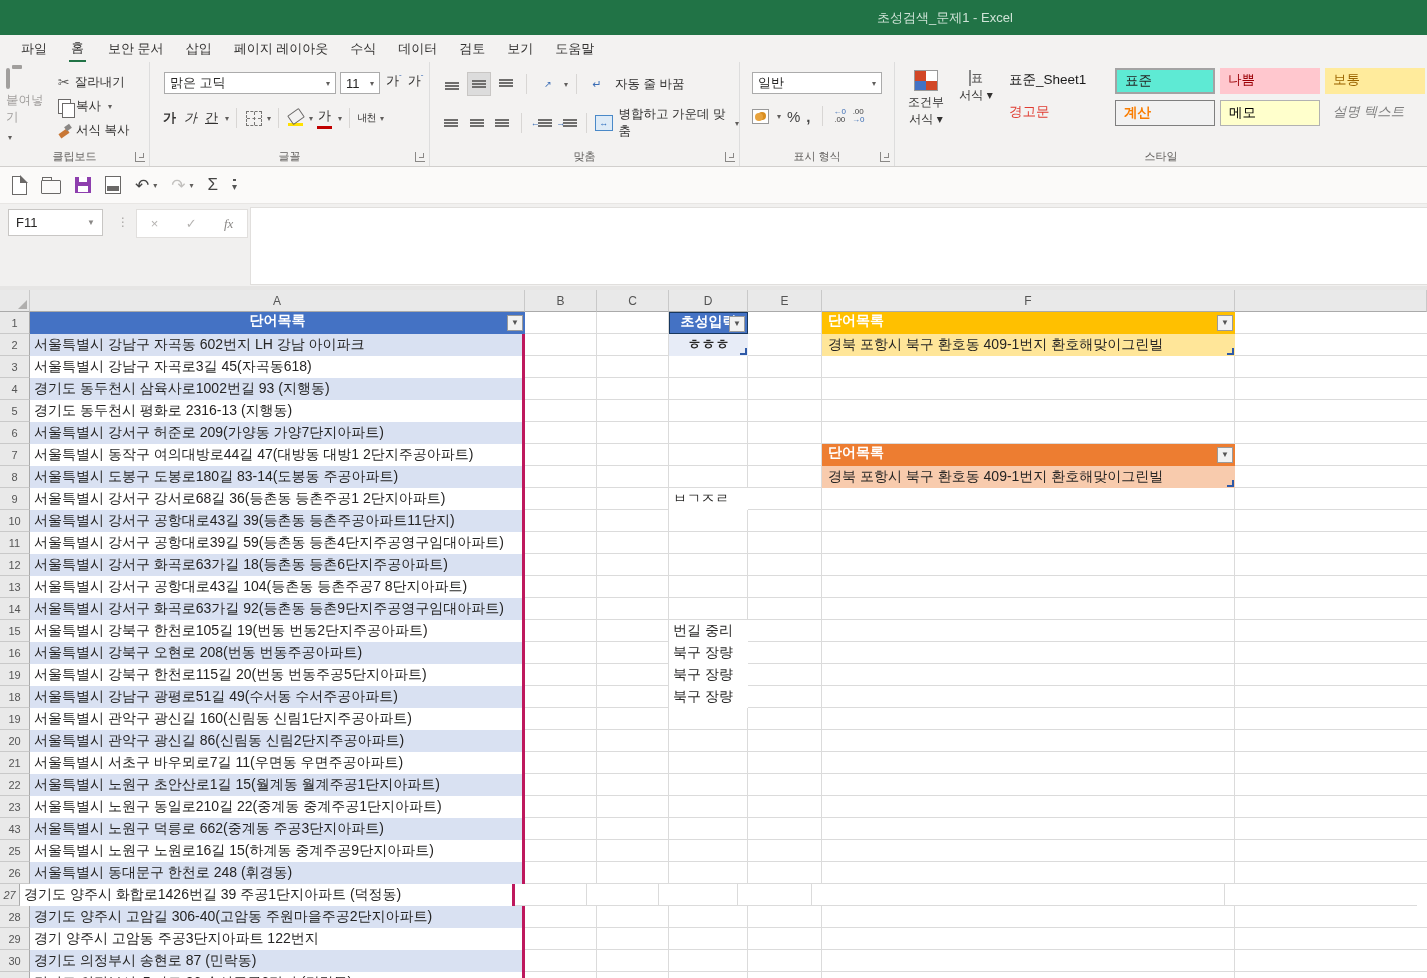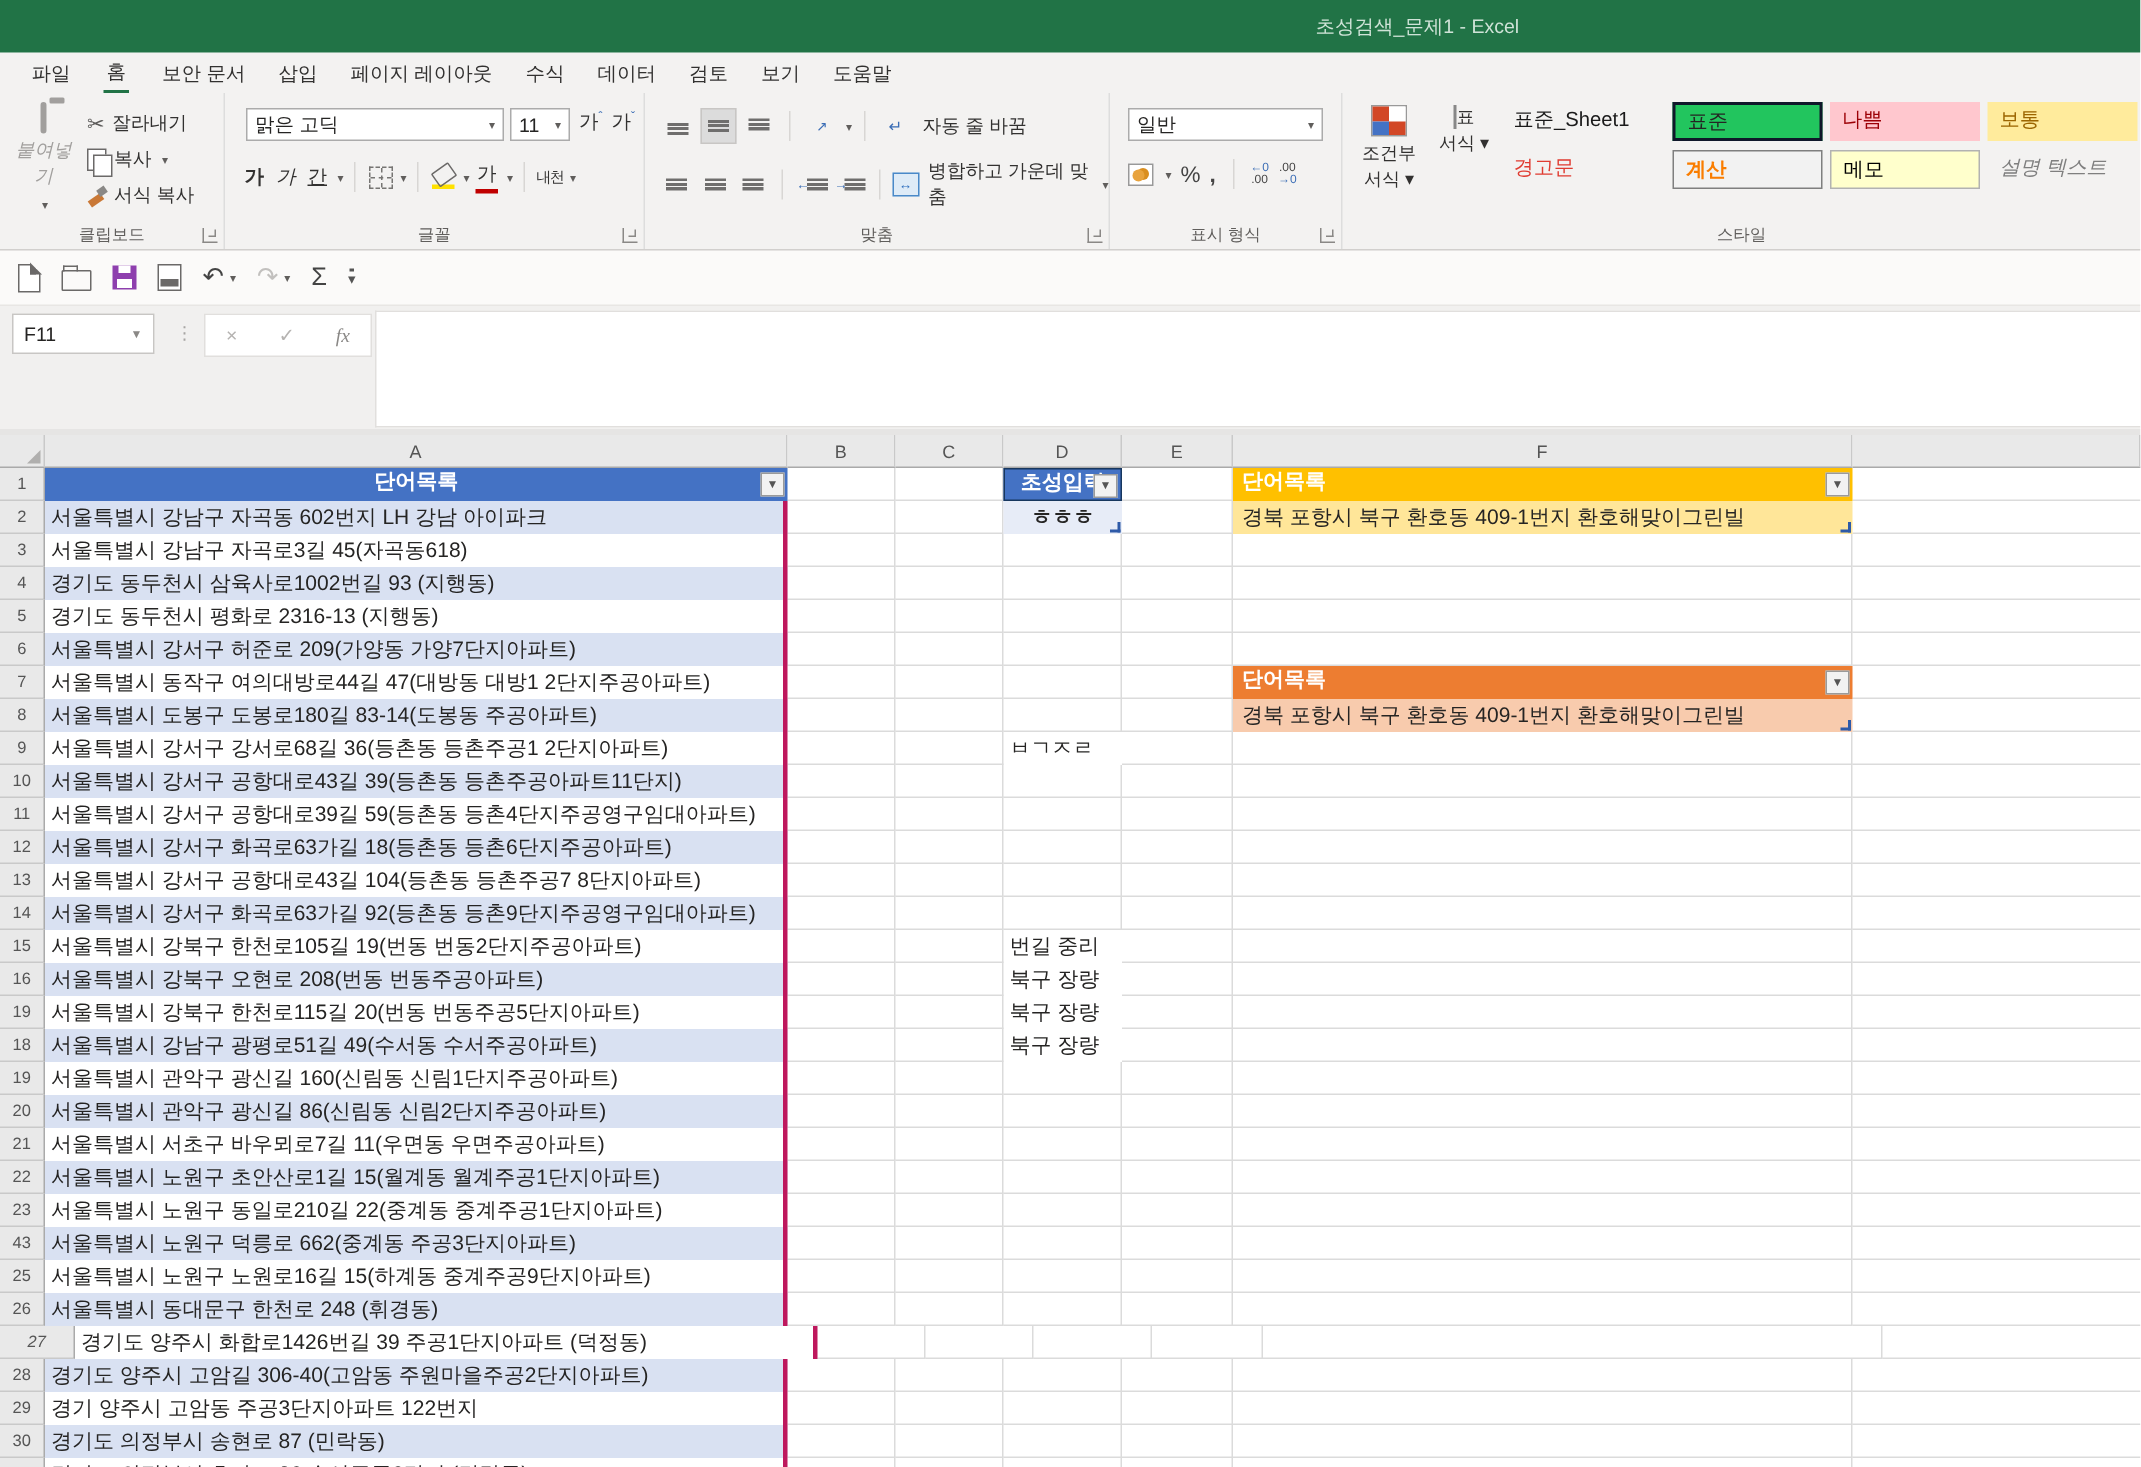--- a/index.html
+++ b/index.html
@@ -24,21 +24,21 @@
       font-size:11px;color:#605e5c;}
   .launcher{position:absolute;bottom:4px;right:4px;width:9px;height:9px;
       border-left:1px solid #8a8886;border-bottom:1px solid #8a8886;}
   .launcher::after{content:"";position:absolute;right:1px;top:1px;width:4px;height:4px;
       border-right:1px solid #8a8886;border-bottom:1px solid #8a8886;}
   .btnlabel{font-size:12.5px;color:#323130;}
   .caret{font-size:8px;color:#605e5c;margin-left:2px;}
 
   
   .g-clip{width:150px;}
-  .paste-big{position:absolute;left:6px;top:8px;width:46px;text-align:center;font-style:italic;}
+  .paste-big{position:absolute;left:6px;top:8px;width:46px;text-align:left;}
   .i-clipboard{width:22px;height:27px;border:2px solid #a19f9d;border-radius:2px;background:#f8f8f8;
       margin:0 auto;position:relative;}
   .i-clipboard::before{content:"";position:absolute;top:-5px;left:4px;width:10px;height:4px;background:#a19f9d;border-radius:1px;}
   .paste-big .btnlabel{color:#a19f9d;display:block;margin-top:4px;}
   .clip-col{position:absolute;left:58px;top:8px;}
   .smallbtn{display:flex;align-items:center;gap:5px;height:24px;font-size:12.5px;color:#323130;}
   .i-cut{font-size:14px;color:#5c5b5a;}
   .i-copy{width:11px;height:13px;border:1.5px solid #6b6968;background:#fff;position:relative;}
   .i-copy::before{content:"";position:absolute;left:3px;top:3px;width:11px;height:13px;border:1.5px solid #6b6968;background:#fff;}
   .i-brush{width:13px;height:13px;position:relative;}
@@ -107,21 +107,21 @@
   .i-tbl{width:22px;height:18px;border:1px solid #888;margin:0 auto 3px auto;box-sizing:border-box;
       background:linear-gradient(#bdd7ee 0 5px,transparent 5px),
       repeating-linear-gradient(90deg,transparent 0 9px,#aaa 9px 10px),
       repeating-linear-gradient(transparent 0 8px,#aaa 8px 9px);}
   .gallery{position:absolute;left:110px;top:6px;width:422px;overflow:hidden;}
   .galrow{display:flex;gap:5px;height:26px;margin-bottom:6px;}
   .chip{flex:none;width:100px;height:26px;line-height:24px;font-size:13.5px;padding-left:8px;
       box-sizing:border-box;white-space:nowrap;overflow:hidden;}
   .chip.wide{width:105px;padding-left:4px;}
   .st-plain{color:#1a1a1a;}
-  .st-normal{background:#22c55e;border:2px solid #0f172a;line-height:22px;}
+  .st-normal{background:#5eead4;border:2px solid #a3a3a3;line-height:22px;}
   .st-bad{background:#ffc7ce;color:#9c0006;}
   .st-neutral{background:#ffeb9c;color:#9c6500;}
   .st-warn{color:#e03c31;}
   .st-calc{background:#f2f2f2;color:#fa7d00;border:1px solid #7f7f7f;font-weight:bold;line-height:24px;}
   .st-note{background:#ffffcc;border:1px solid #b2b2b2;color:#000;line-height:24px;}
   .st-expl{font-style:italic;color:#7f7f7f;}
 
   
   .qatrow{height:36px;background:#fbfaf9;display:flex;align-items:center;gap:14px;padding-left:12px;
       border-bottom:1px solid #e8e6e4;}
@@ -722,21 +722,21 @@
         <div class="gcell rownum" style="width: 30px;">26</div>
         <div class="gcell acell haswords band" style="width: 495px;">서울특별시 동대문구 한천로 248 (휘경동)</div>
         <div class="gcell c" style="width: 72px;"></div>
         <div class="gcell c" style="width: 72px;"></div>
         <div class="gcell c" style="width: 79px;"></div>
         <div class="gcell c" style="width: 74px;"></div>
         <div class="gcell c" style="width: 413px;"></div>
         <div class="gcell c gcol" style="width: 192px;"></div>
       </div>
       <div class="grow">
-        <div class="gcell rownum" style="width: 50px; font-style: italic;">27</div>
+        <div class="gcell rownum" style="width: 20px; font-style: italic;">27</div>
         <div class="gcell acell haswords" style="width: 495px;">경기도 양주시 화합로1426번길 39  주공1단지아파트 (덕정동)</div>
         <div class="gcell c" style="width: 72px;"></div>
         <div class="gcell c" style="width: 72px;"></div>
         <div class="gcell c" style="width: 79px;"></div>
         <div class="gcell c" style="width: 74px;"></div>
         <div class="gcell c" style="width: 413px;"></div>
         <div class="gcell c gcol" style="width: 192px;"></div>
       </div>
       <div class="grow">
         <div class="gcell rownum" style="width: 30px;">28</div>

